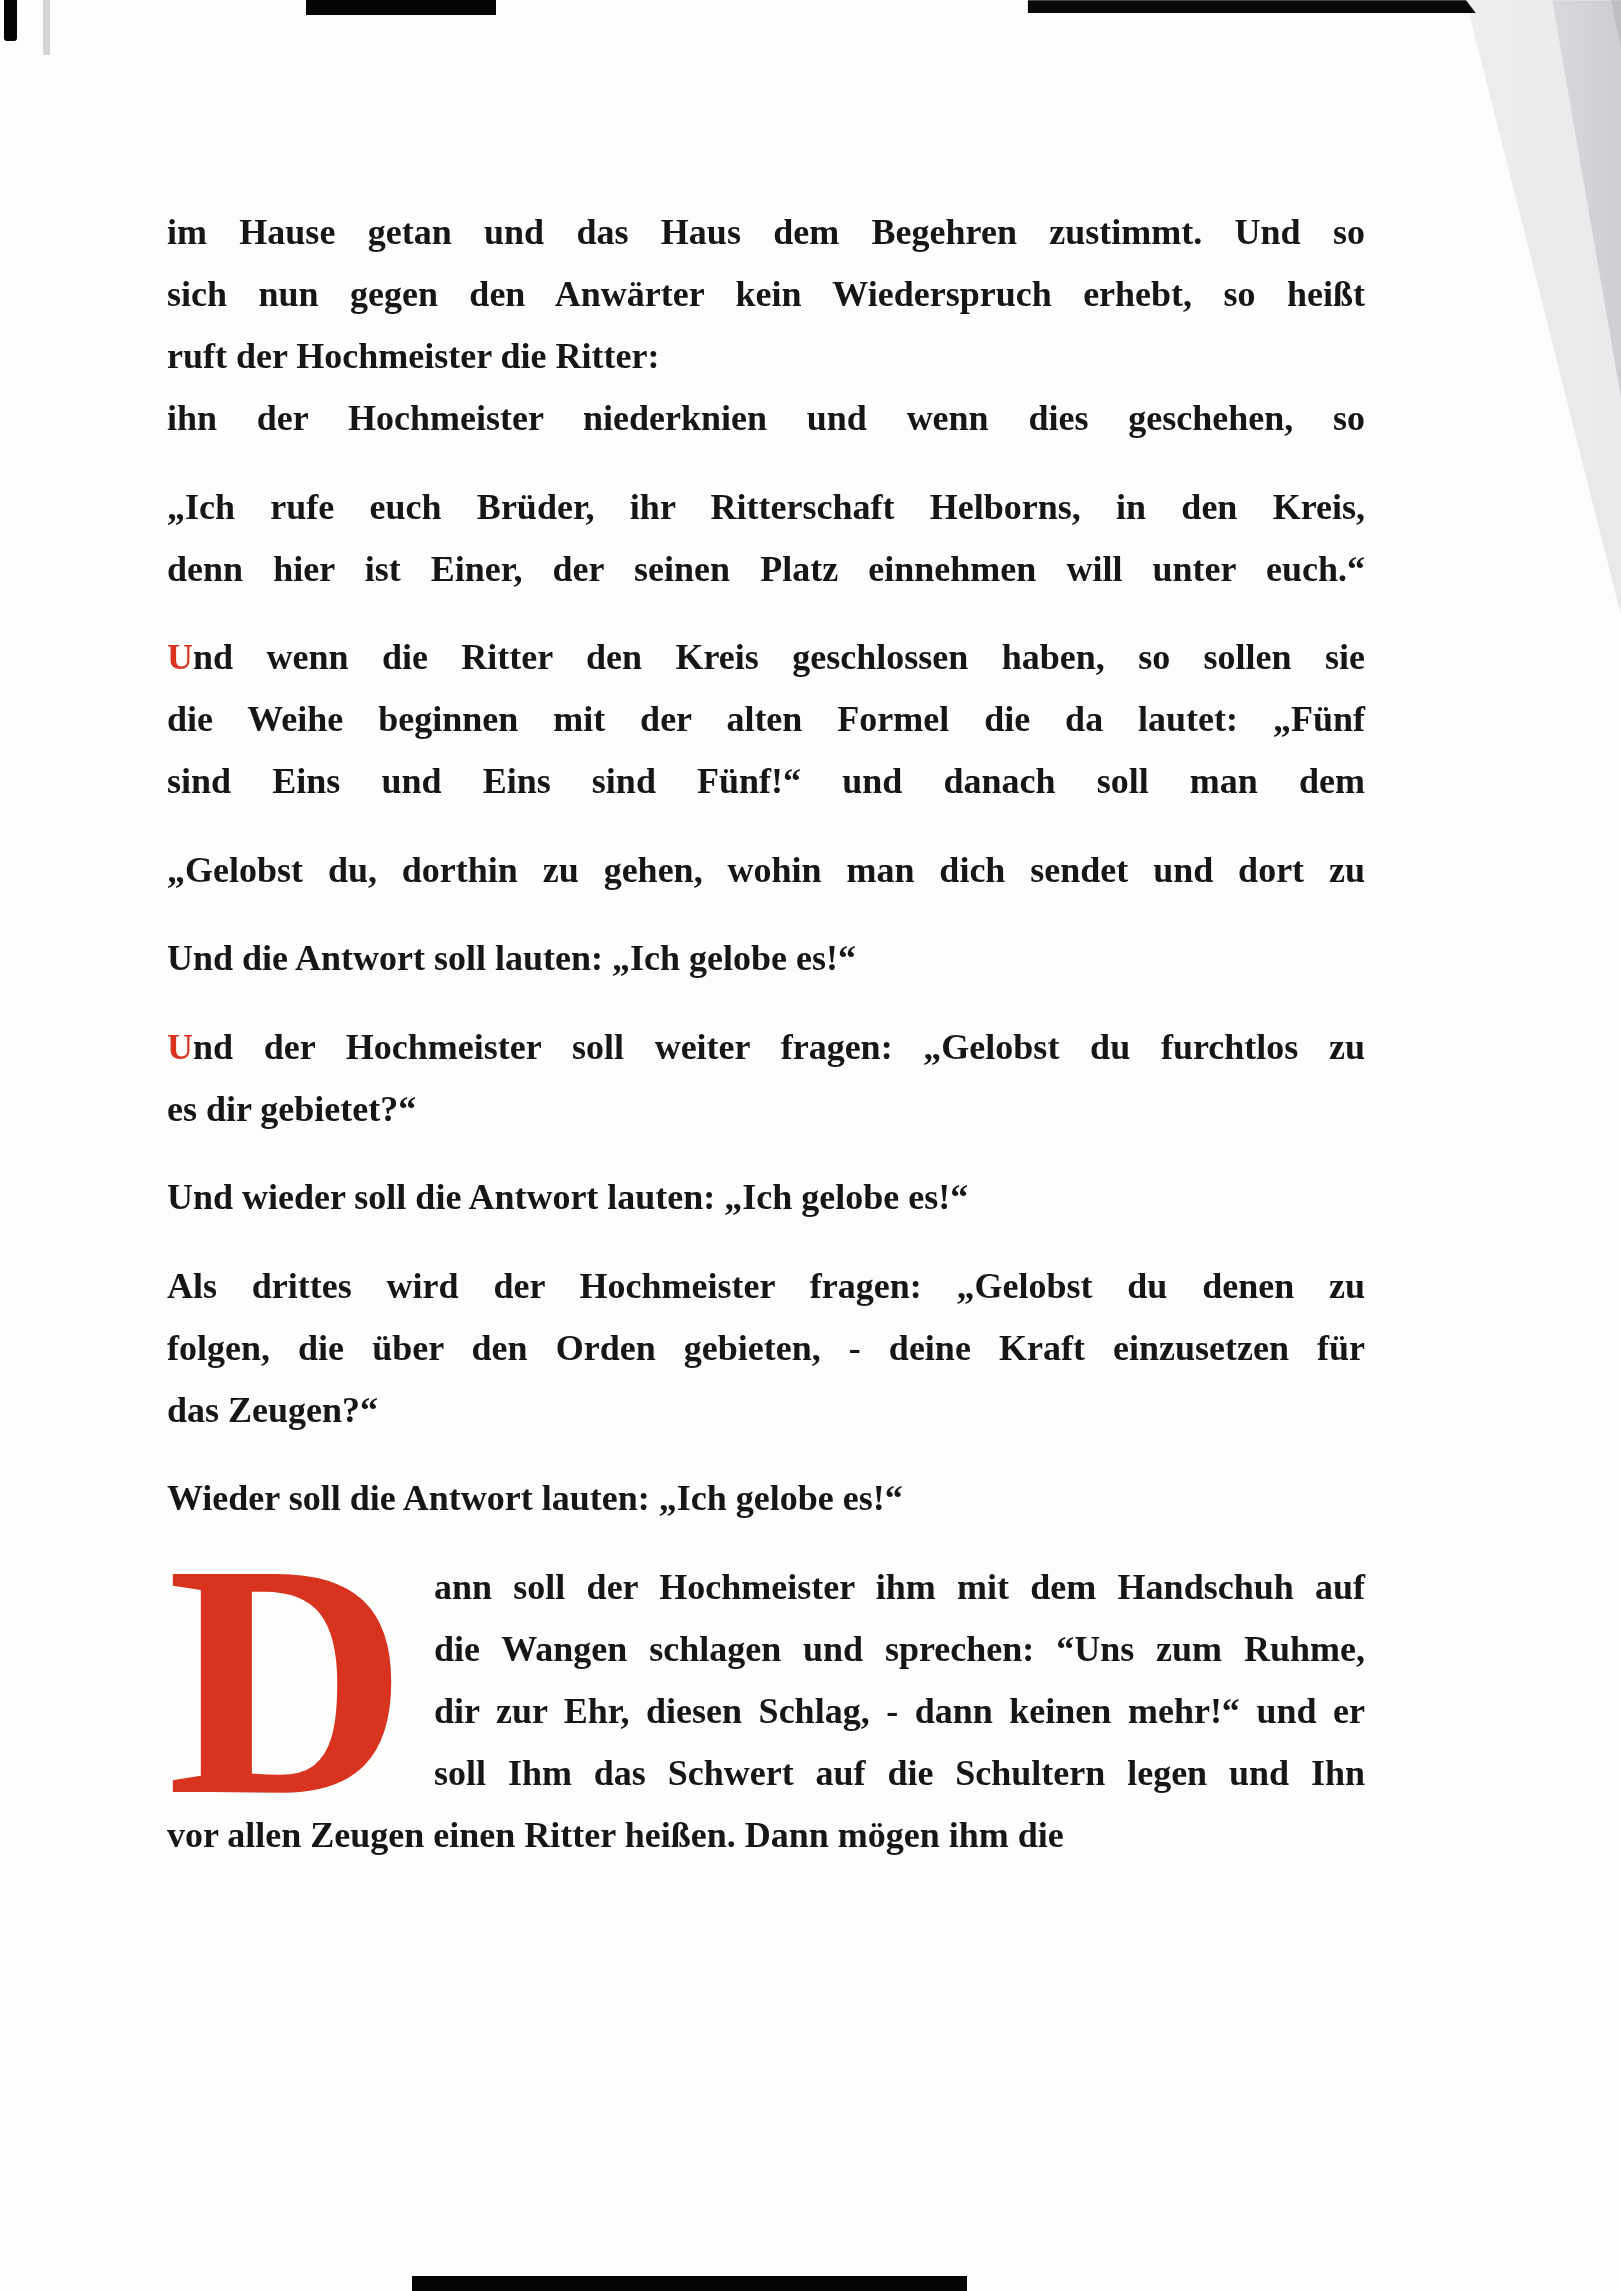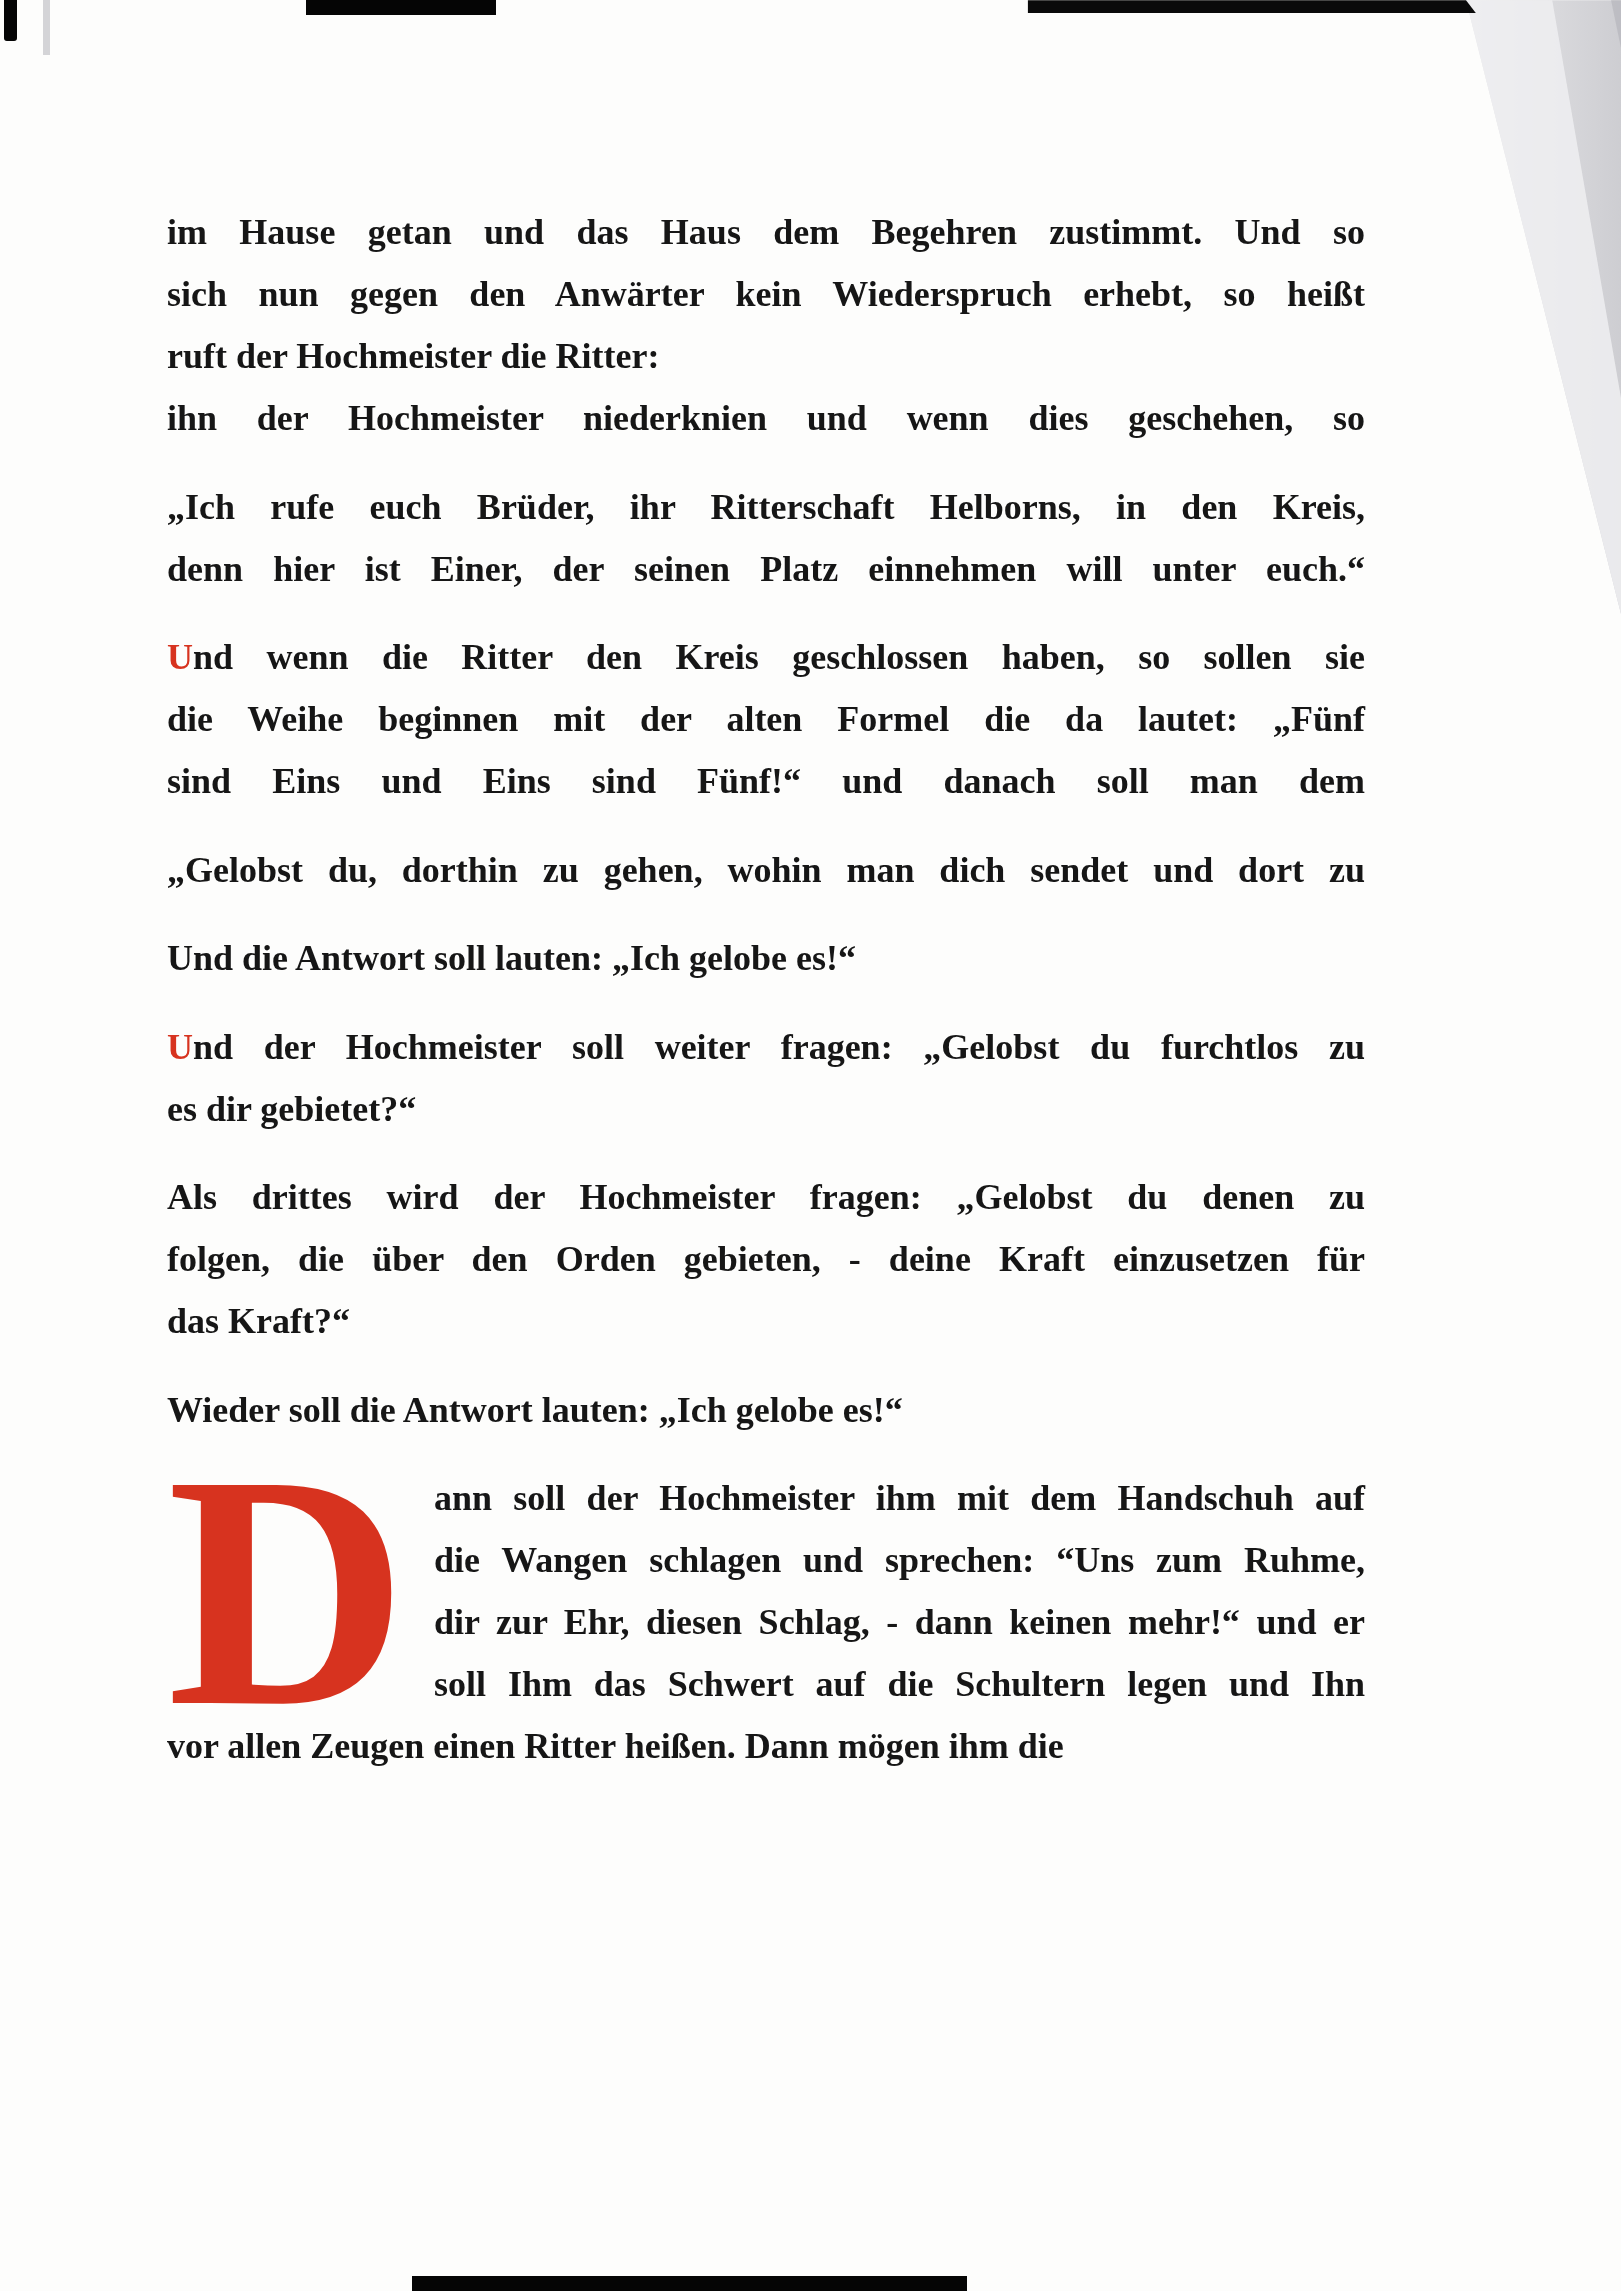--- a/index.html
+++ b/index.html
@@ -97,25 +97,28 @@
 
     <p class="para">
       <span class="ln end">Und die Antwort soll lauten: „Ich gelobe es!“</span>
     </p>
 
     <p class="para">
       <span class="ln"><span class="init">U</span><span>nd der Hochmeister soll weiter fragen: „Gelobst du furchtlos zu</span></span>
       <span class="ln end">es dir gebietet?“</span>
     </p>
 
+    <p class="para">
+      <span class="ln end">Und wieder soll die Antwort lauten: „Ich gelobe es!“</span>
+    </p>
 
     <p class="para">
       <span class="ln">Als drittes wird der Hochmeister fragen: „Gelobst du denen zu</span>
       <span class="ln">folgen, die über den Orden gebieten, - deine Kraft einzusetzen für</span>
-      <span class="ln end">das Kraft?“</span>
+      <span class="ln end">das Zeugen?“</span>
     </p>
 
     <p class="para">
       <span class="ln end">Wieder soll die Antwort lauten: „Ich gelobe es!“</span>
     </p>
 
     <p class="para">
       <span class="cap">D</span>
       <span class="ln">ann soll der Hochmeister ihm mit dem Handschuh auf</span>
       <span class="ln">die Wangen schlagen und sprechen: “Uns zum Ruhme,</span>

